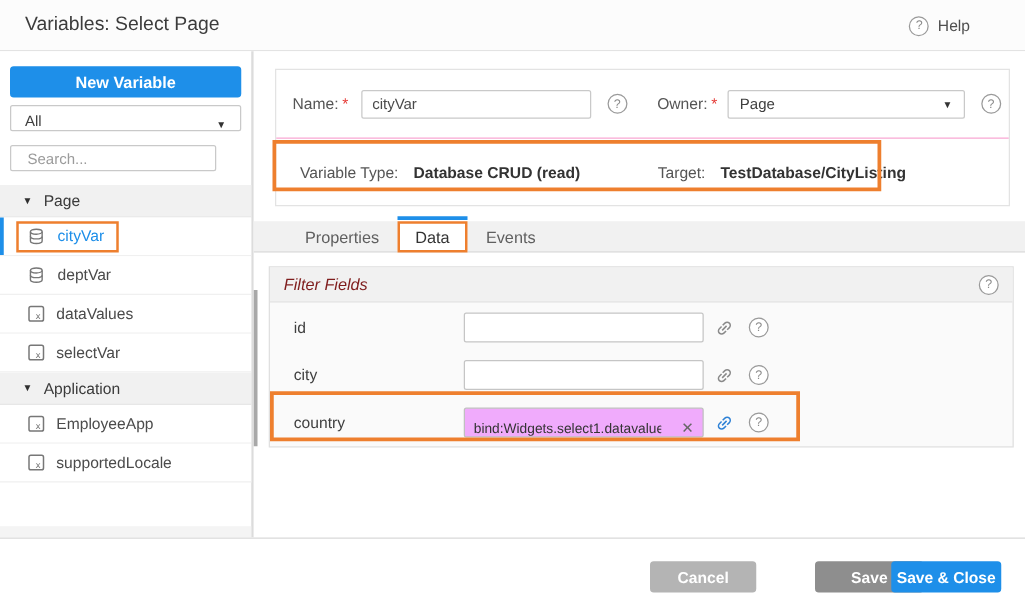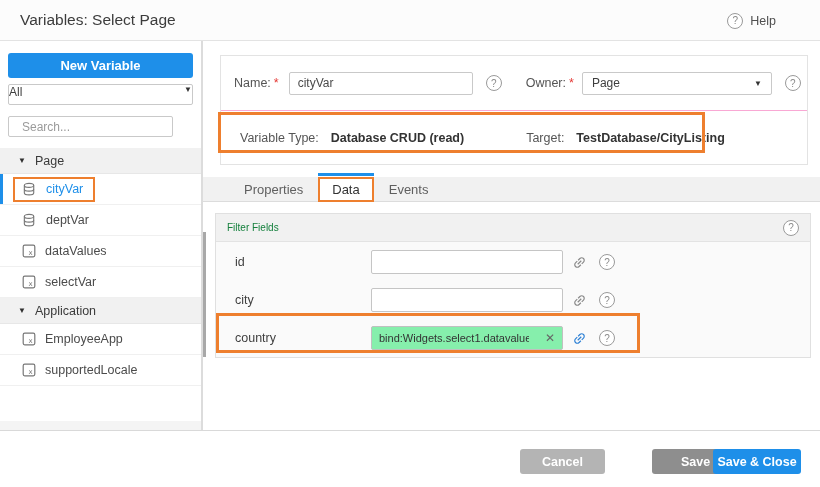--- a/index.html
+++ b/index.html
@@ -11,21 +11,21 @@
   .hdr { position:absolute; left:0; top:0; width:820px; height:41px; background:#fcfcfc; border-bottom:1px solid #e3e3e3; display:flex; align-items:center; }
   .hdr-title { font-size:15.5px; color:#3c3c3c; margin-left:20px; }
   .hdr-help { position:absolute; right:44px; top:0; height:41px; display:flex; align-items:center; gap:7px; cursor:pointer; }
   .hdr-help .lbl { font-size:12.5px; color:#4f4f4f; }
 
   .qicon { width:16px; height:16px; border:1px solid #9a9a9a; border-radius:50%; display:inline-flex; align-items:center; justify-content:center; font-size:10px; color:#8a8a8a; flex:0 0 auto; background:#fff; }
 
   
   .sidebar { position:absolute; left:0; top:41px; width:203px; height:389px; background:#fff; border-right:2px solid #dcdcdc; }
   .btn-new { display:block; margin:12px 8px 0 8px; width:185px; height:25px; background:#1e8fe9; color:#fff; font-size:13px; font-weight:bold; border:none; border-radius:3px; cursor:pointer; font-family:inherit; }
-  .dd { margin:6px 8px 0 8px; width:185px; height:21px; border:1px solid #c9c9c9; border-radius:2px; display:flex; align-items:flex-start; padding:0 0; font-size:12px; color:#3e3e3e; background:#fff; cursor:pointer; }
+  .dd { margin:6px 8px 0 8px; width:185px; height:21px; border:1px solid #c9c9c9; border-radius:2px; display:flex; align-items:flex-end; padding:0 11px; font-size:12px; color:#3e3e3e; background:#fff; cursor:pointer; }
   .dd .caret { margin-left:auto; font-size:8px; color:#333; }
   .search { margin:11px 8px 0 8px; width:165px; height:21px; border:1px solid #c9c9c9; border-radius:2px; display:flex; align-items:center; padding:0 7px; gap:6px; background:#fff; }
   .search input { border:none; outline:none; flex:1; font-size:12px; color:#555; font-family:inherit; background:transparent; }
   .search input::placeholder { color:#9b9b9b; }
   .tree { margin-top:11px; }
   .tree-section { height:26px; background:#f1f1f1; display:flex; align-items:center; padding-left:18px; gap:9px; font-size:12.5px; color:#3a3a3a; cursor:pointer; border-bottom:1px solid #e7e7e7; }
   .tree-section .tri { font-size:8px; color:#2f2f2f; }
   .tree-item { height:31px; display:flex; align-items:center; padding-left:22px; font-size:12.5px; color:#4b4b4b; border-bottom:1px solid #f0f0f0; cursor:pointer; position:relative; background:#fff; }
   .tree-item .ic { display:inline-flex; margin-right:9px; flex:0 0 auto; }
   .tree-item.sel { color:#1e8fe9; }
@@ -56,26 +56,26 @@
   .tabstrip { position:absolute; left:0; top:130px; width:617px; height:31px; }
   .tabstrip::before { content:''; position:absolute; left:0; top:6px; right:0; bottom:0; background:#f1f1f1; border-bottom:1px solid #dcdcdc; }
   .tabs { position:relative; display:flex; align-items:flex-end; padding-left:26px; height:31px; }
   .tab { height:25px; line-height:25px; padding:0 15px; font-size:13px; color:#5f5f5f; cursor:pointer; position:relative; }
   .tab.active { border:2px solid #ee7f2e; background:#fff; line-height:21px; padding:0 12px; color:#333; }
   .tab.active::before { content:''; position:absolute; left:-2px; right:-2px; top:-6px; height:3px; background:#1e8fe9; }
 
   
   .ff-panel { position:absolute; left:12px; top:172px; width:596px; height:145px; border:1px solid #e0e0e0; background:#fafafa; }
   .ff-head { height:28px; background:#f1f1f1; border-bottom:1px solid #e3e3e3; display:flex; align-items:center; padding:0 11px; }
-  .ff-title { font-size:10px; color:#15803d; }
+  .ff-title { font-size:13px; color:#7f1d1d;font-style:italic; }
   .ff-head .qicon { margin-left:auto; }
   .ff-row { height:36px; margin-top:2px; display:flex; align-items:center; padding-left:19px; position:relative; }
   .ff-label { width:136px; font-size:12.5px; color:#3f3f3f; }
   .ff-input { width:192px; height:24px; border:1px solid #c5c5c5; border-radius:2px; background:#fff; font-size:12px; color:#444; padding:0 7px; font-family:inherit; outline:none; }
-  .ff-bound { width:192px; height:24px; border:1px solid #c0c0c0; border-radius:2px; background:#86efac; display:flex; align-items:center; padding:0 7px; gap:16px; }
+  .ff-bound { width:192px; height:24px; border:1px solid #c0c0c0; border-radius:2px; background:#f0abfc; display:flex; align-items:flex-end; padding:0 7px; gap:16px; }
   .ff-bound .bval { flex:1; font-size:11px; color:#333; white-space:nowrap; overflow:hidden; }
   .ff-bound .x { font-size:12px; color:#666; cursor:pointer; flex:0 0 auto; }
   .linkic { margin-left:9px; display:inline-flex; cursor:pointer; }
   .ff-row .qicon { margin-left:12px; }
   .hl-country { position:absolute; left:0; top:99px; width:424px; height:40px; border:3px solid #ee7f2e; pointer-events:none; z-index:3; }
 
   
   .footer { position:absolute; left:0; top:430px; width:820px; height:57px; background:#fff; border-top:1px solid #d9d9d9; }
   .fbtn { position:absolute; top:18px; height:25px; border:none; border-radius:3px; color:#fff; font-size:12.5px; font-weight:bold; cursor:pointer; font-family:inherit; }
   .b-cancel { left:520px; width:85px; background:#b4b4b4; }

